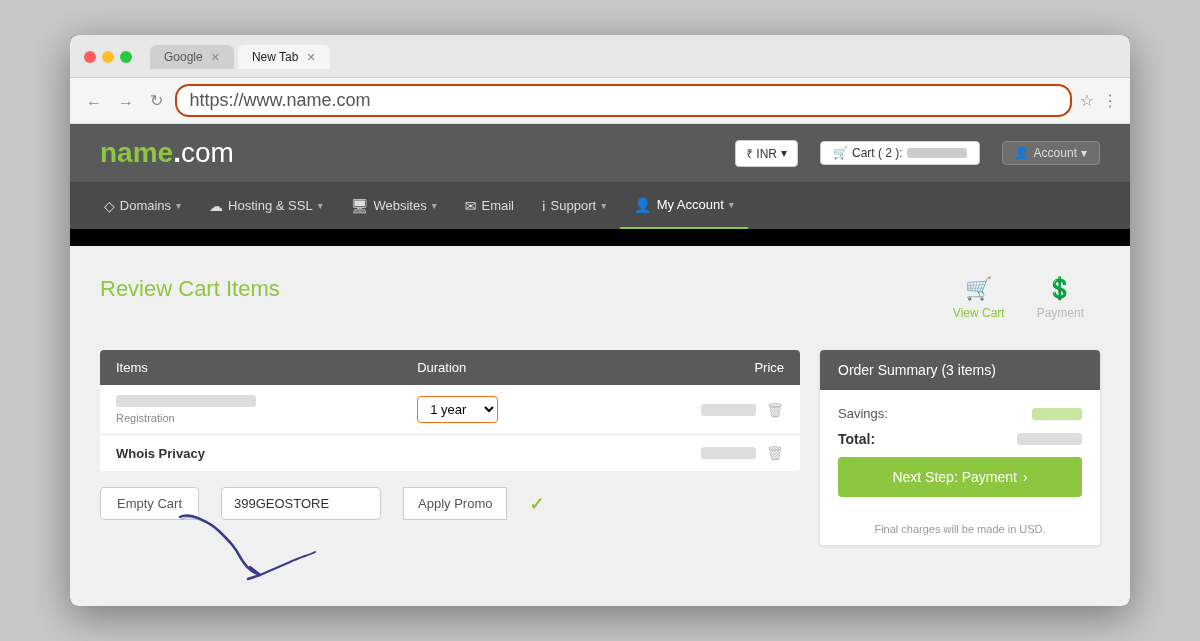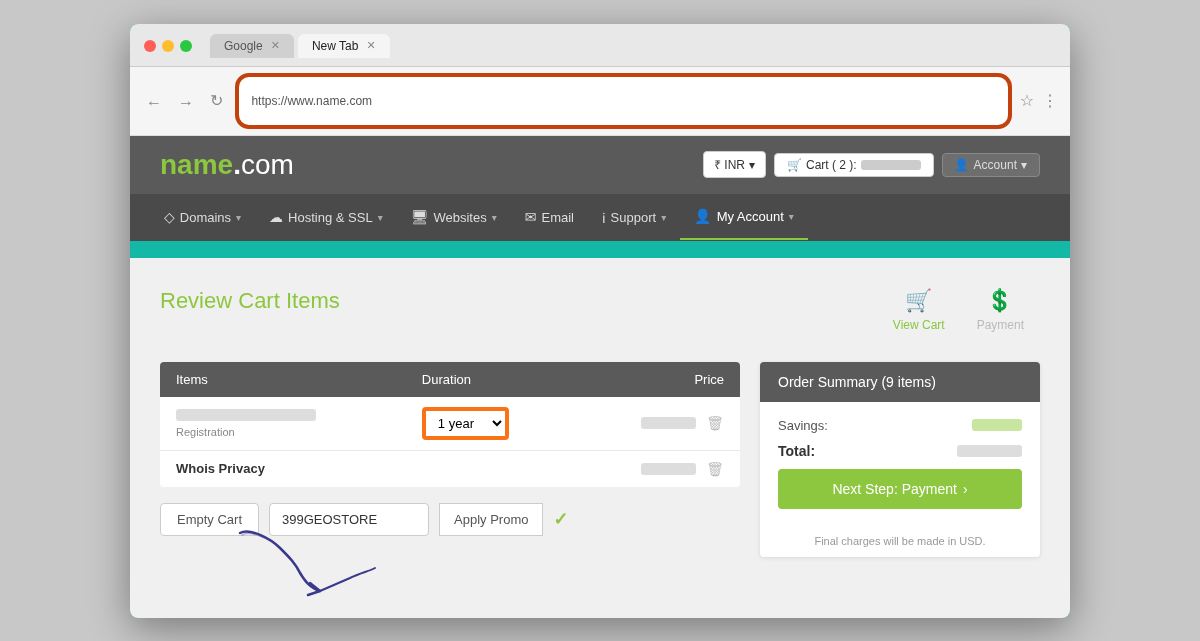--- a/index.html
+++ b/index.html
@@ -9,25 +9,25 @@
       font-size: 14px;
       display: flex;
       justify-content: center;
       align-items: center;
       min-height: 100vh;
       padding: 20px;
     }
 
     
     .browser-window {
-      width: 940px;
+      width: 1060px;
       border-radius: 8px;
       overflow: hidden;
       box-shadow: 0 10px 40px rgba(0,0,0,0.4);
-      background: #14b8a6;
+      background: #000000;
     }
 
     .browser-titlebar {
       background: #e8e8e8;
       padding: 10px 14px 8px;
       display: flex;
       align-items: center;
       gap: 10px;
       border-bottom: 1px solid #ccc;
     }
@@ -83,24 +83,24 @@
       border: none;
       color: #888;
       font-size: 16px;
       cursor: pointer;
       padding: 2px 4px;
     }
     .nav-btn:disabled { color: #ccc; cursor: default; }
     .address-bar {
       flex: 1;
       background: #fff;
-      border: 4px solid #c2410c;
+      border: 2px solid #c2410c;
       border-radius: 14px;
-      padding: 17px 12px;
-      font-size: 12px;
+      padding: 4px 12px;
+      font-size: 18px;
       color: #555;
     }
     .toolbar-right {
       display: flex;
       gap: 8px;
       color: #888;
       font-size: 16px;
     }
 
     
@@ -115,21 +115,21 @@
       font-size: 28px;
       font-weight: bold;
     }
     .logo-name { color: #8dc63f; }
     .logo-dot { color: #fff; }
     .logo-com { color: #fff; font-weight: 300; }
 
     .header-right {
       display: flex;
       align-items: center;
-      gap: 8px;
+      gap: 22px;
     }
     .currency-btn {
       background: #fff;
       border: 1px solid #ccc;
       border-radius: 4px;
       padding: 4px 10px;
       font-size: 12px;
       cursor: pointer;
       display: flex;
       align-items: center;
@@ -277,21 +277,21 @@
       display: inline-block;
     }
     .item-sub {
       font-size: 11px;
       color: #888;
       margin-top: 2px;
     }
     .item-bold { font-weight: 600; color: #333; }
 
     .duration-select {
-      border: 4px solid #f97316;
+      border: 1px solid #f97316;
       border-radius: 4px;
       padding: 4px 8px;
       font-size: 13px;
       background: #fff;
       cursor: pointer;
       appearance: auto;
     }
 
     .price-cell {
       text-align: right;
@@ -310,21 +310,21 @@
     .delete-icon {
       color: #bbb;
       cursor: pointer;
       font-size: 14px;
     }
 
     
     .cart-actions {
       display: flex;
       align-items: center;
-      gap: 10px;
+      gap: 22px;
       margin-top: 6px;
       position: relative;
     }
     .empty-cart-btn {
       background: #fff;
       border: 1px solid #ccc;
       border-radius: 4px;
       padding: 8px 16px;
       font-size: 13px;
       color: #555;
@@ -610,21 +610,21 @@
               <path d="M 22 12 C 32 7, 52 17, 62 27 C 72 37, 77 42, 82 52" stroke="#3a3a8c" stroke-width="1.5" fill="none" opacity="0.4" stroke-linecap="round"></path>
               <path d="M 100 68 L 130 55 C 140 50, 150 48, 155 45" stroke="#3a3a8c" stroke-width="2" fill="none" stroke-linecap="round"></path>
             </svg>
           </div>
         </div>
 
       </div>
 
       <div class="order-summary">
         <div class="summary-box">
-          <div class="summary-header">Order Summary (9 items)</div>
+          <div class="summary-header">Order Summary (3 items)</div>
           <div class="summary-body">
             <div class="summary-row savings">
               <span class="label">Savings:</span>
               <span class="value-blurred"></span>
             </div>
             <div class="summary-row total">
               <span class="label">Total:</span>
               <span class="value-blurred"></span>
             </div>
             <button class="next-step-btn">

